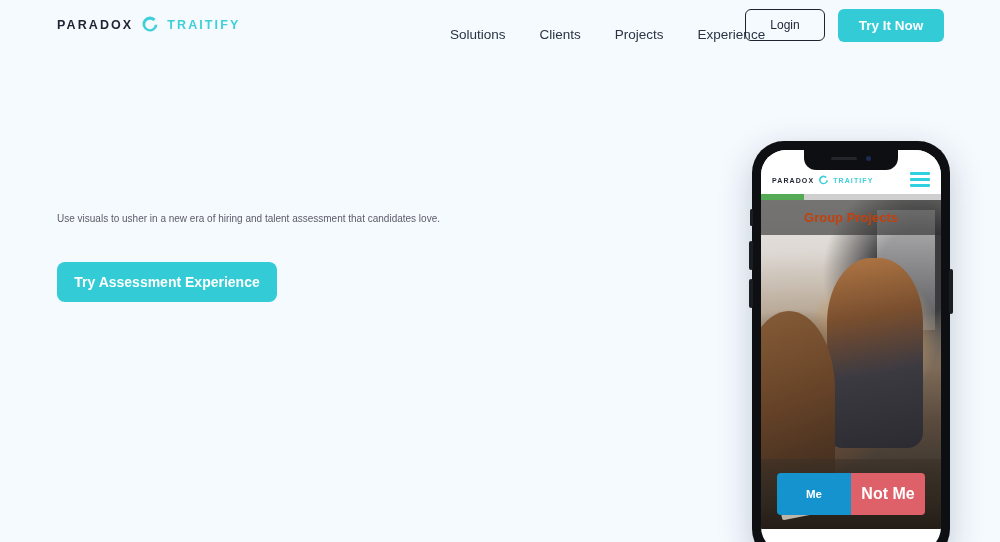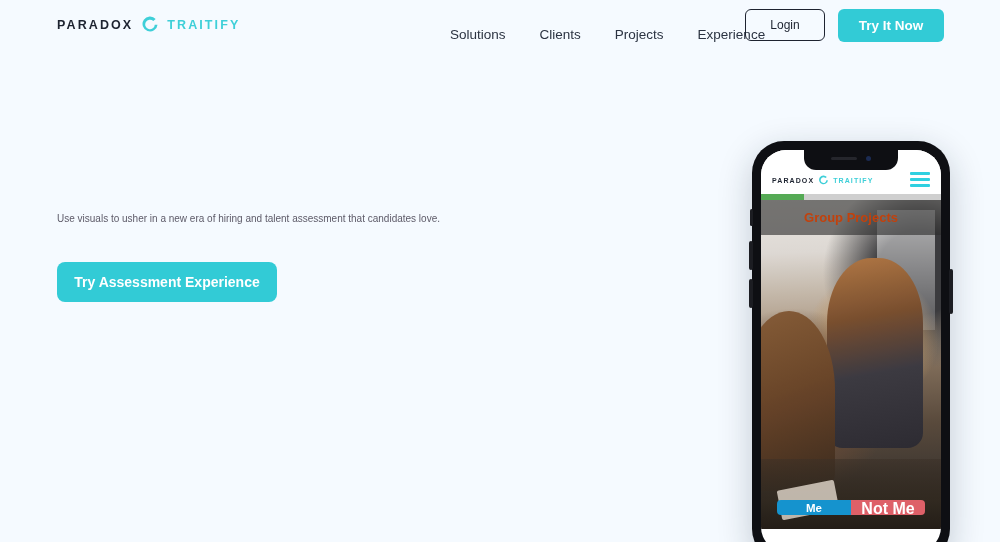--- a/index.html
+++ b/index.html
@@ -335,21 +335,21 @@
     font-weight: bold;
   }
 
   .phone-answers {
     position: absolute;
     bottom: 14px;
     left: 50%;
     transform: translateX(-50%);
     display: flex;
     width: 148px;
-    height: 15px;
+    height: 42px;
     border-radius: 4px;
     overflow: hidden;
     z-index: 5;
   }
   .btn-me {
     flex: 1;
     background: #1593ce;
     color: #ffffff;
     font-size: 11.5px;
     font-weight: bold;

